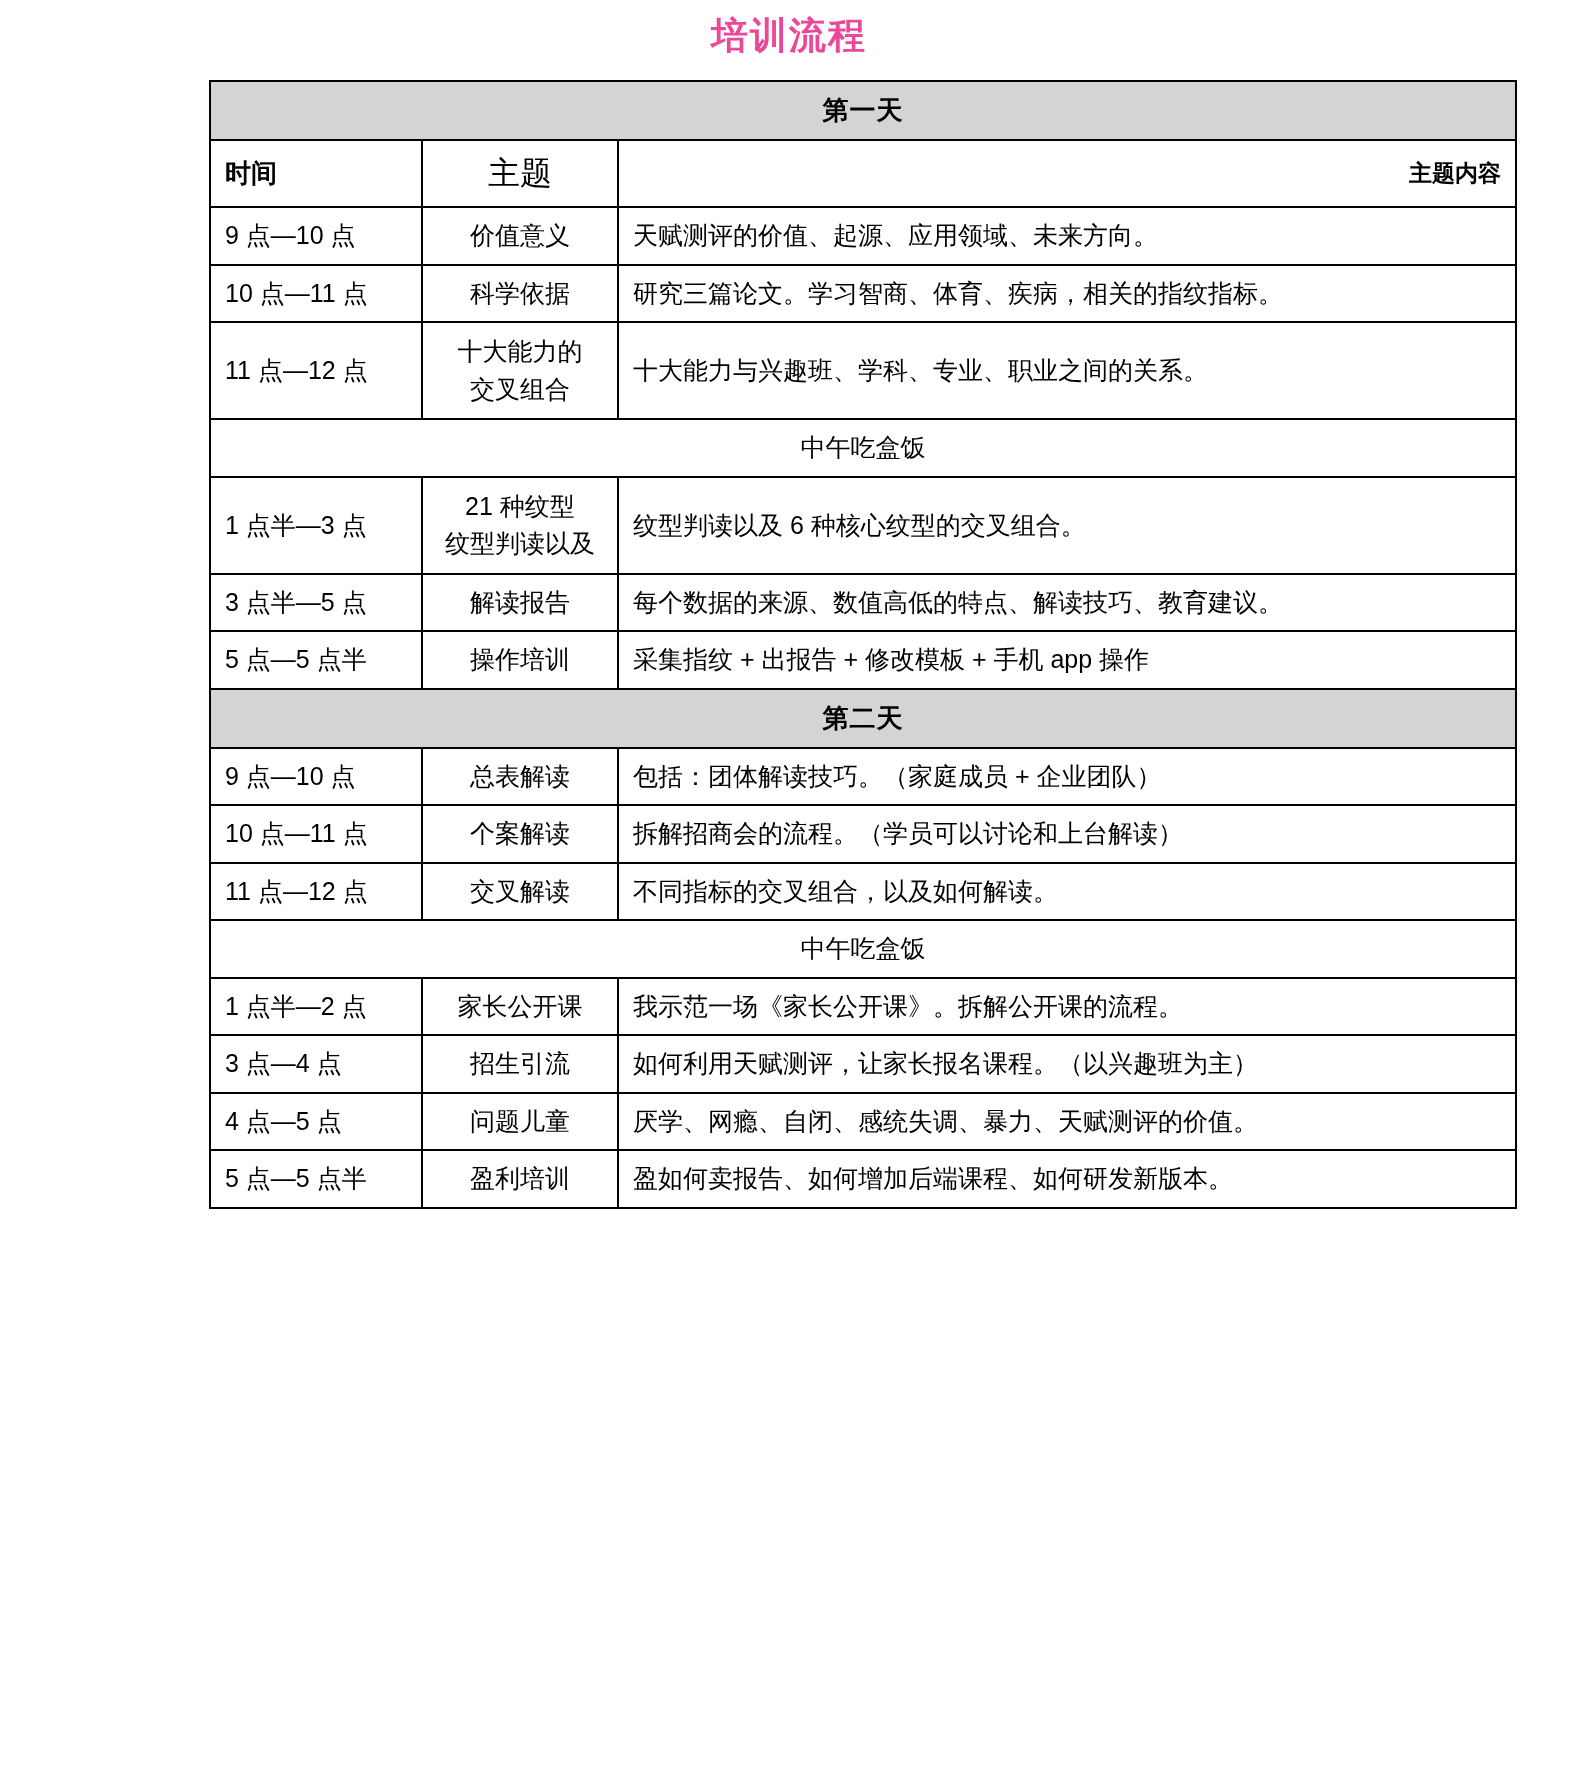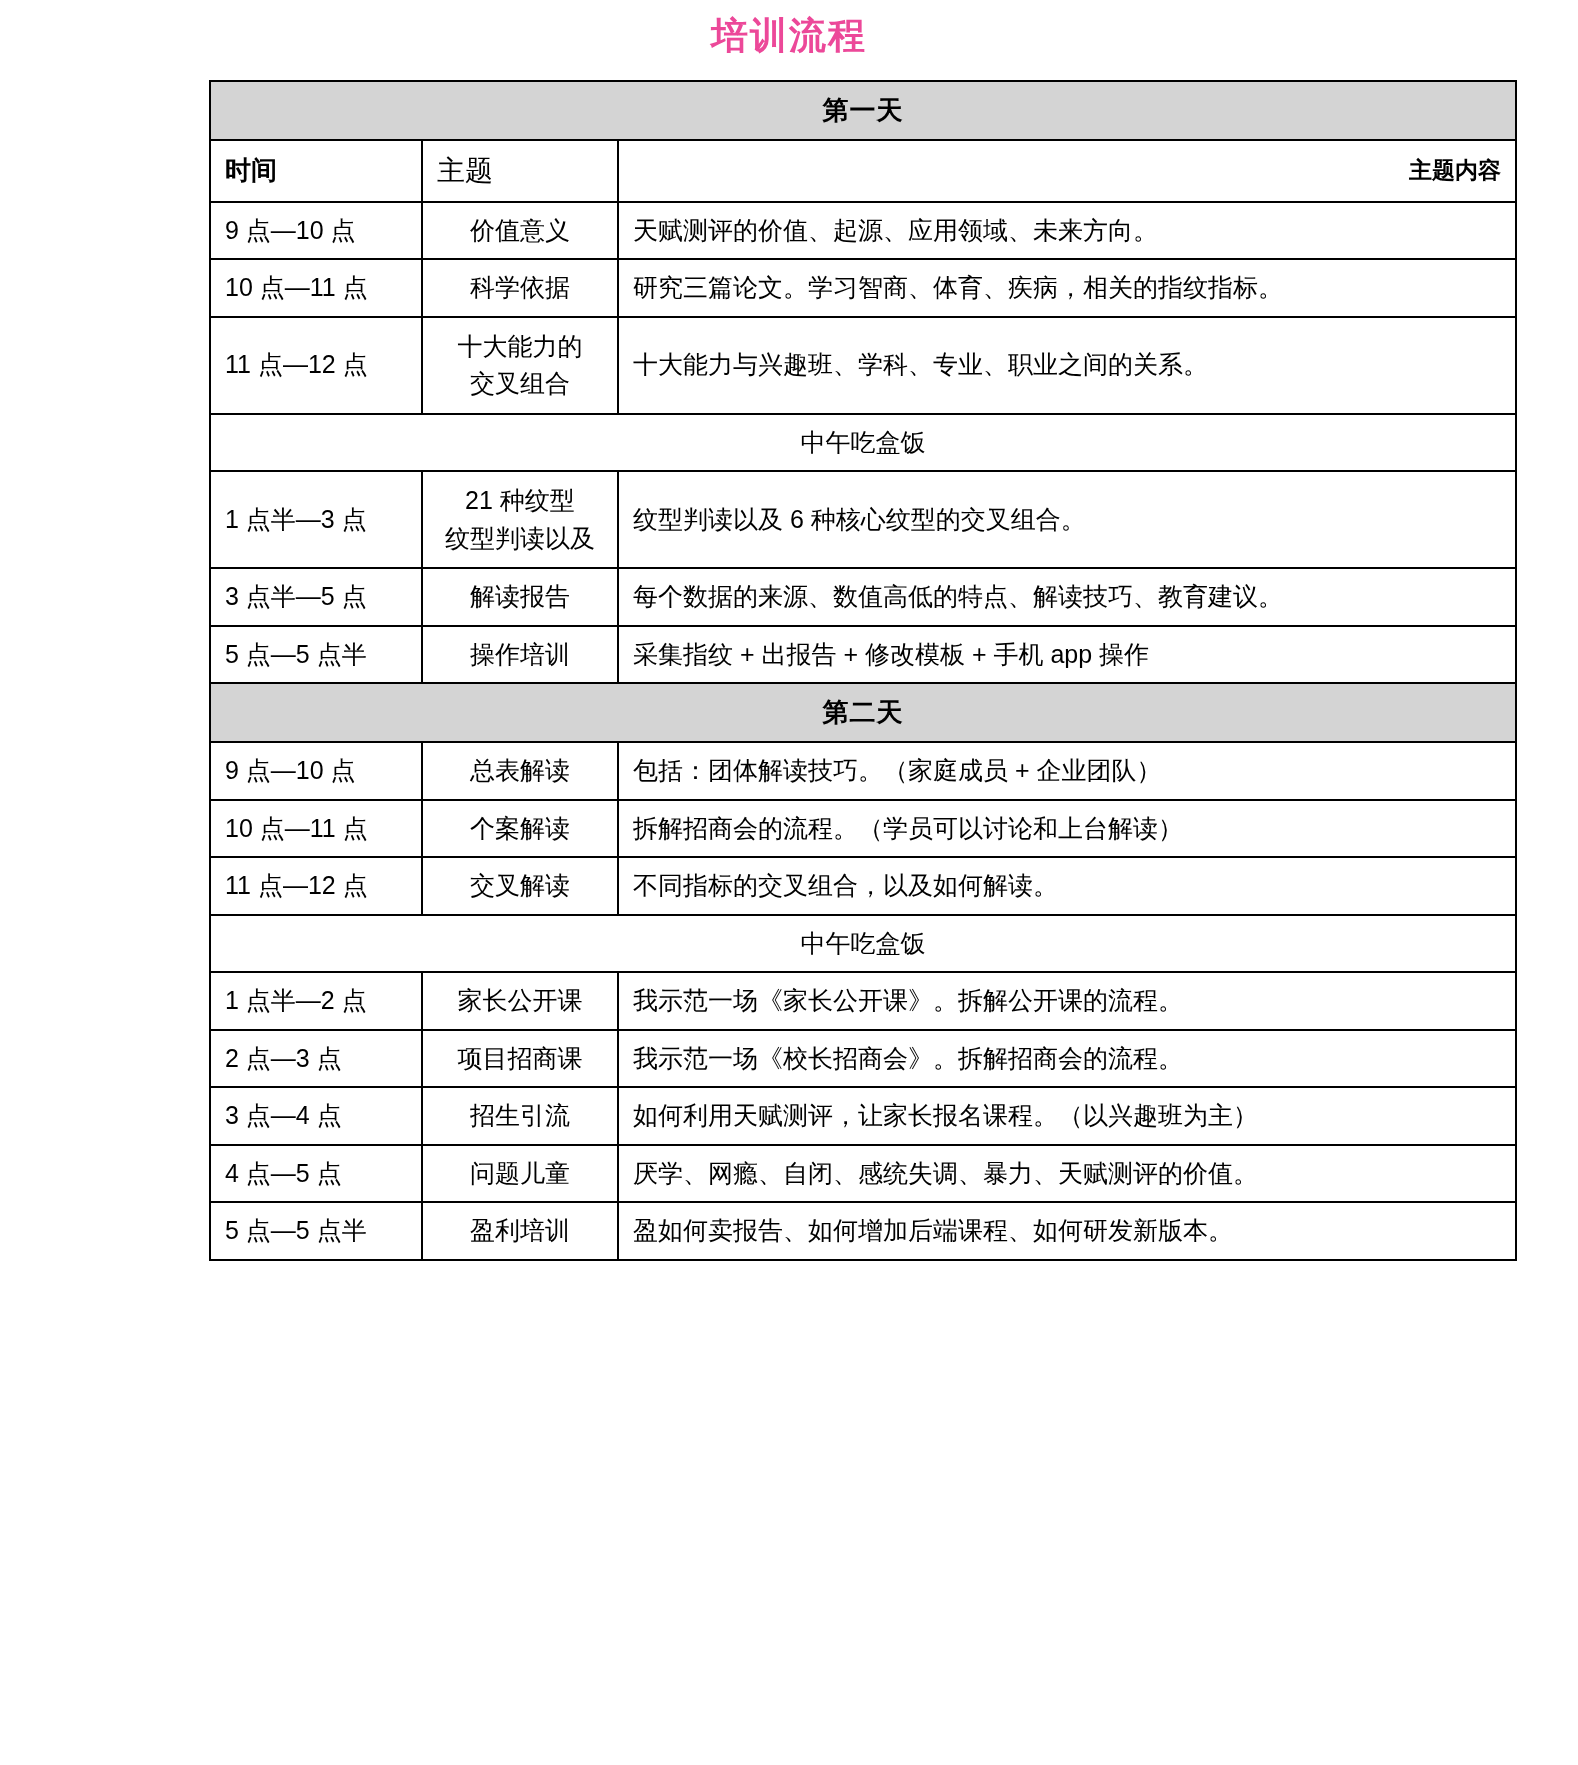--- a/index.html
+++ b/index.html
@@ -60,22 +60,22 @@
     font-size: 26px;
     padding: 16px 10px;
     letter-spacing: 1px;
   }
   td.col-head-time {
     font-weight: bold;
     font-size: 26px;
     text-align: left;
   }
   td.col-head-topic {
-    text-align: left;
-    font-size: 28px;
+    text-align: center;
+    font-size: 32px;
     margin-top: 32px;
   }
   td.col-head-content {
     font-weight: bold;
     font-size: 23px;
     text-align: right;
   }
   td.time {
     text-align: left;
     font-size: 25px;
@@ -196,25 +196,20 @@
         <tr>
           <td class="lunch" colspan="3">中午吃盒饭</td>
         </tr>
 
         <tr>
           <td class="time">1 点半—2 点</td>
           <td class="topic">家长公开课</td>
           <td class="content">我示范一场《家长公开课》。拆解公开课的流程。</td>
         </tr>
 
-        <tr>
-          <td class="time">2 点—3 点</td>
-          <td class="topic">项目招商课</td>
-          <td class="content">我示范一场《校长招商会》。拆解招商会的流程。</td>
-        </tr>
 
         <tr>
           <td class="time">3 点—4 点</td>
           <td class="topic">招生引流</td>
           <td class="content">如何利用天赋测评，让家长报名课程。（以兴趣班为主）</td>
         </tr>
 
         <tr>
           <td class="time">4 点—5 点</td>
           <td class="topic">问题儿童</td>

